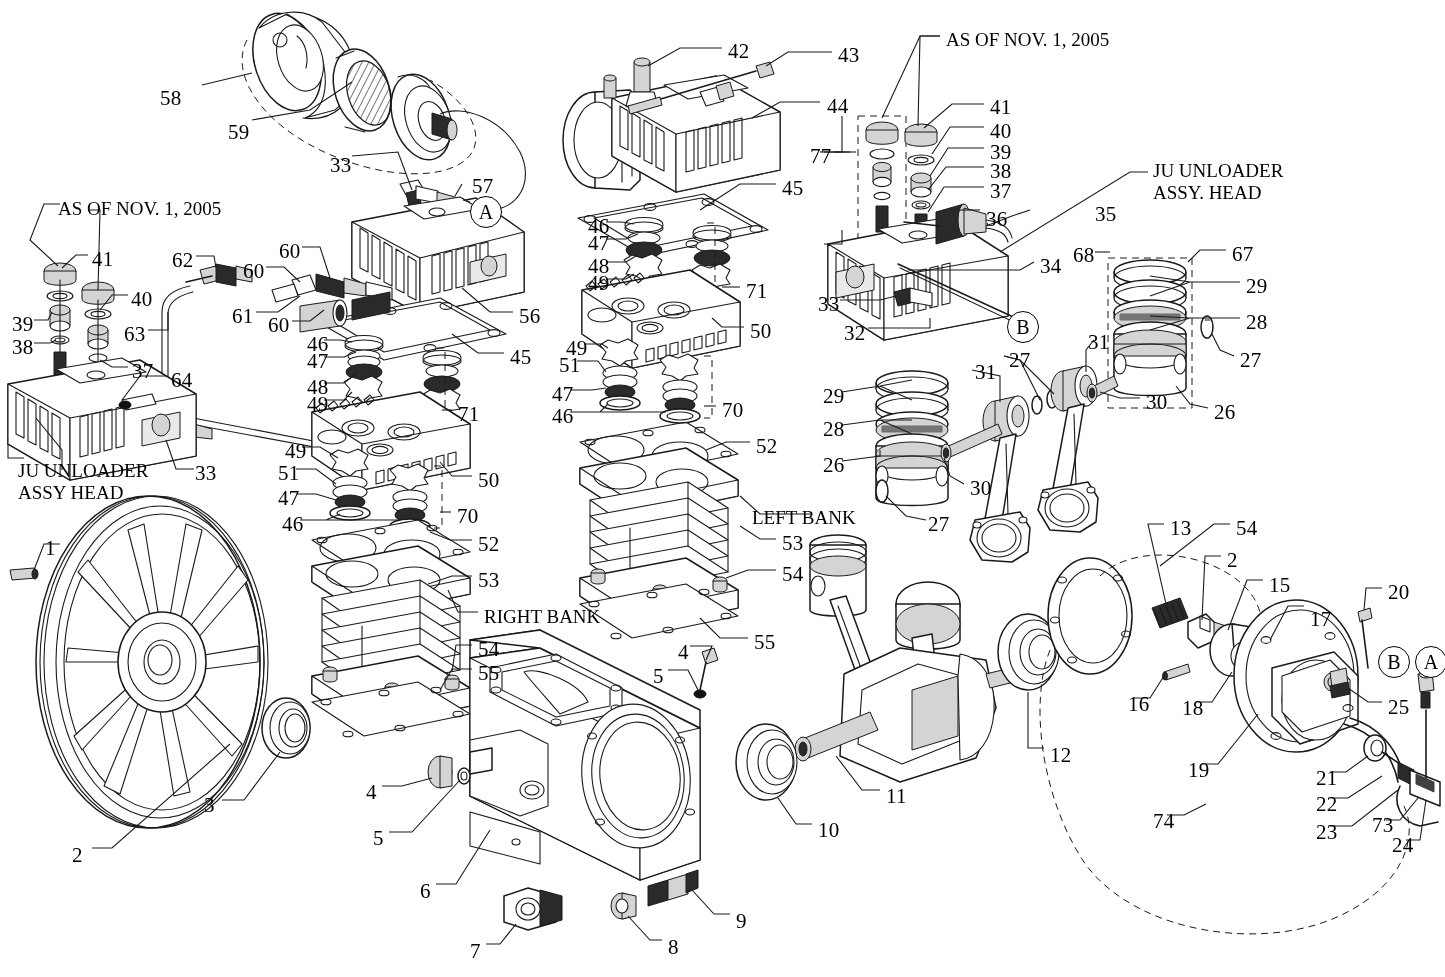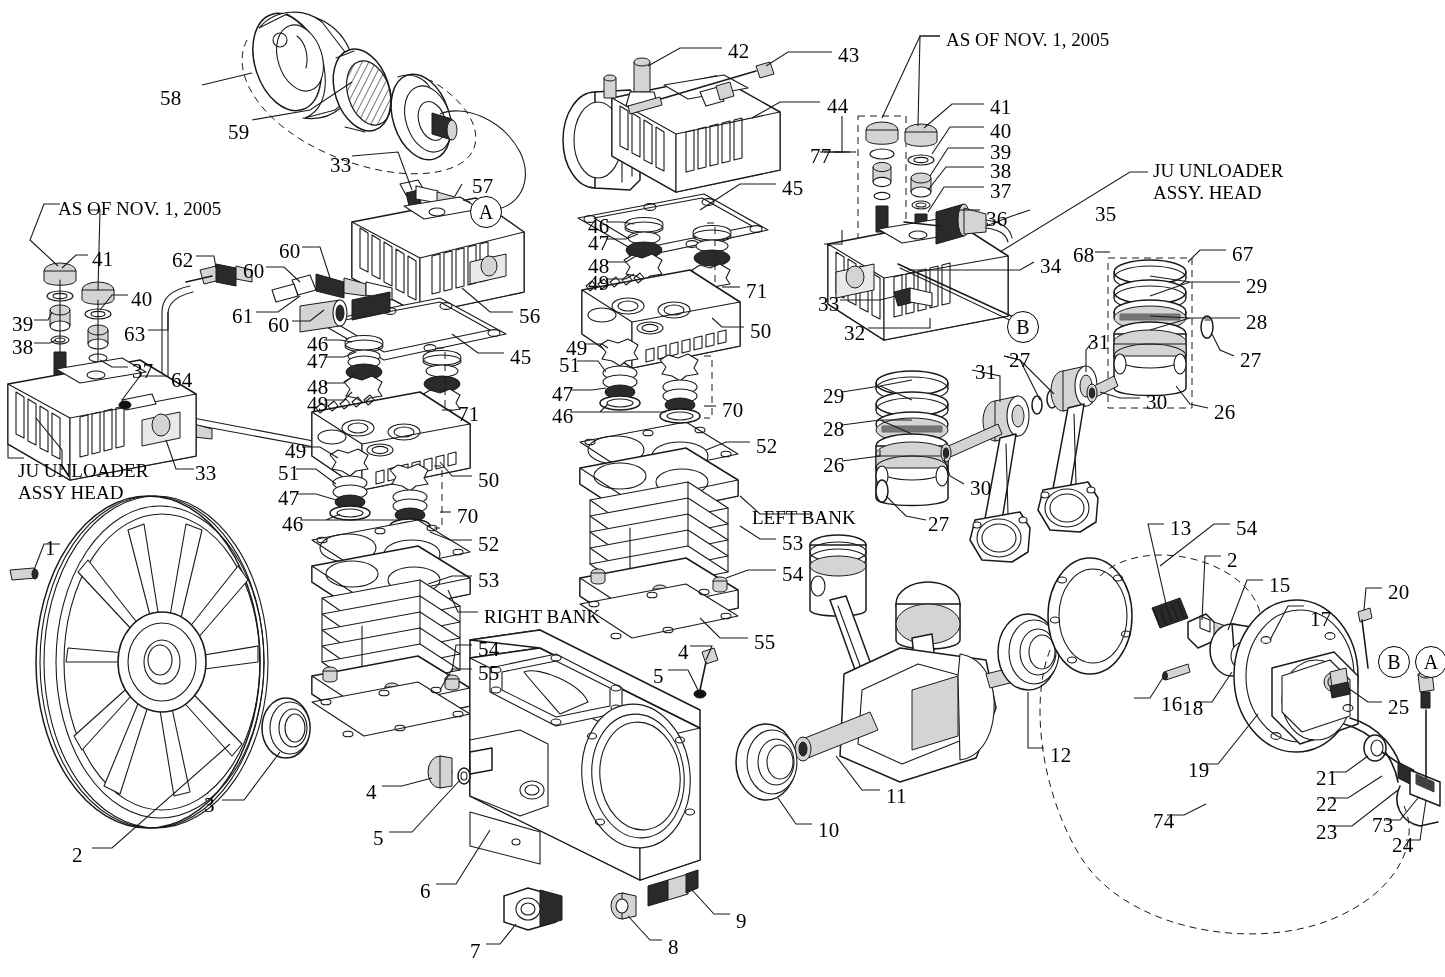--- a/index.html
+++ b/index.html
@@ -1064,21 +1064,21 @@
       <div class="lbl num" style="left: 653px; top: 666px;">5</div>
       <div class="lbl num" style="left: 818px; top: 820px;">10</div>
       <div class="lbl num" style="left: 886px; top: 786px;">11</div>
       <div class="lbl num" style="left: 1050px; top: 745px;">12</div>
       <div class="lbl num" style="left: 1170px; top: 518px;">13</div>
       <div class="lbl num" style="left: 1236px; top: 518px;">54</div>
       <div class="lbl num" style="left: 1227px; top: 550px;">2</div>
       <div class="lbl num" style="left: 1269px; top: 575px;">15</div>
       <div class="lbl num" style="left: 1310px; top: 600px; margin-top: 9px;">17</div>
       <div class="lbl num" style="left: 1388px; top: 582px;">20</div>
-      <div class="lbl num" style="left: 1161px; top: 694px; text-align: right;">16</div>
+      <div class="lbl num" style="left: 1128px; top: 694px; text-align: right;">16</div>
       <div class="lbl num" style="left: 1182px; top: 698px;">18</div>
       <div class="lbl num" style="left: 1188px; top: 760px;">19</div>
       <div class="lbl num" style="left: 1388px; top: 697px;">25</div>
       <div class="lbl num" style="left: 1316px; top: 768px;">21</div>
       <div class="lbl num" style="left: 1316px; top: 794px;">22</div>
       <div class="lbl num" style="left: 1316px; top: 822px;">23</div>
       <div class="lbl num" style="left: 1372px; top: 815px;">73</div>
       <div class="lbl num" style="left: 1392px; top: 835px;">24</div>
       <div class="lbl num" style="left: 1153px; top: 811px;">74</div>
     </div>

